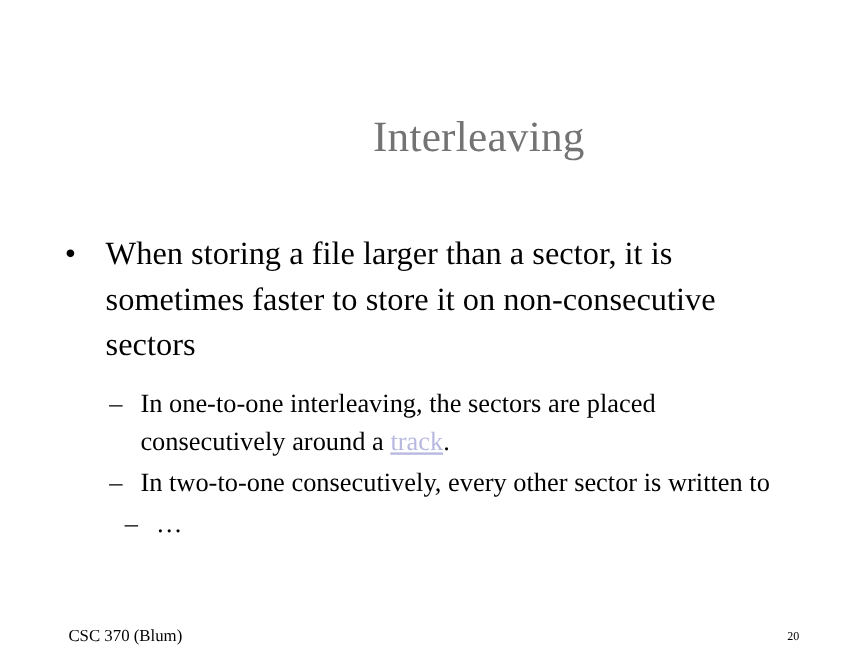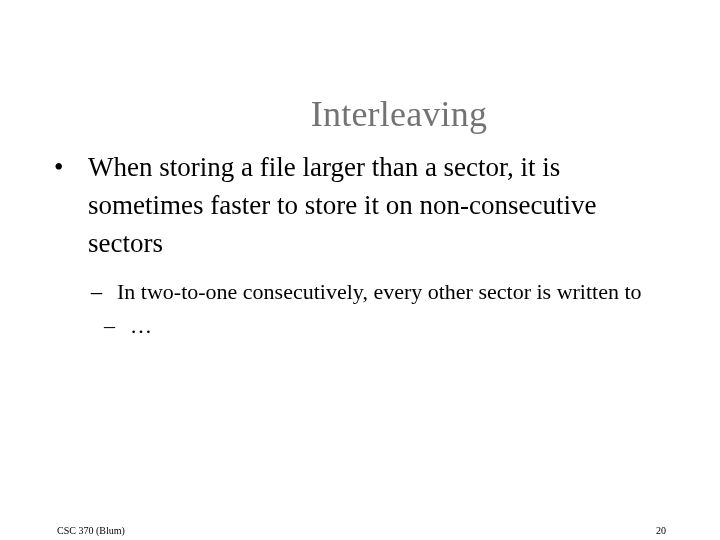--- a/index.html
+++ b/index.html
@@ -60,20 +60,21 @@
   }
   .lvl1 .marker {
     position: absolute;
     left: 54px;
     top: 0;
     font-size: 27px;
     line-height: 38px;
   }
   .lvl1 .txt {
     display: block;
+    margin-top: 44px;
   }
 
   
   .lvl2-group {
     margin-top: 14px;
   }
   .lvl2 {
     position: relative;
     padding-left: 117px;
     padding-right: 60px;
@@ -111,21 +112,21 @@
     position: absolute;
     left: 0;
     bottom: 0;
     width: 720px;
     height: 56px;
   }
   .footer-left {
     position: absolute;
     left: 57px;
     top: 40px;
-    font-size: 10px;
+    font-size: 14px;
     line-height: 14px;
     color: #000000;
     white-space: nowrap;
   }
   .footer-right {
     position: absolute;
     right: 54px;
     top: 40px;
     font-size: 10px;
     line-height: 14px;
@@ -145,20 +146,21 @@
 
     <div class="lvl1">
       <span class="marker">•</span>
       <span class="txt">When storing a file larger than a sector, it is sometimes faster to store it on non-consecutive sectors</span>
     </div>
 
     <div class="lvl2-group">
 
       <div class="lvl2">
         <span class="marker">–</span>
+        <span class="txt"><span>In one-to-one interleaving, the sectors are placed consecutively around a </span><a class="hyperlink" href="#">track</a><span>.</span></span>
       </div>
 
       <div class="lvl2">
         <span class="marker">–</span>
         <span class="txt">In two-to-one consecutively, every other sector is written to</span>
       </div>
 
       <div class="lvl2 deep">
         <span class="marker">–</span>
         <span class="txt">…</span>

